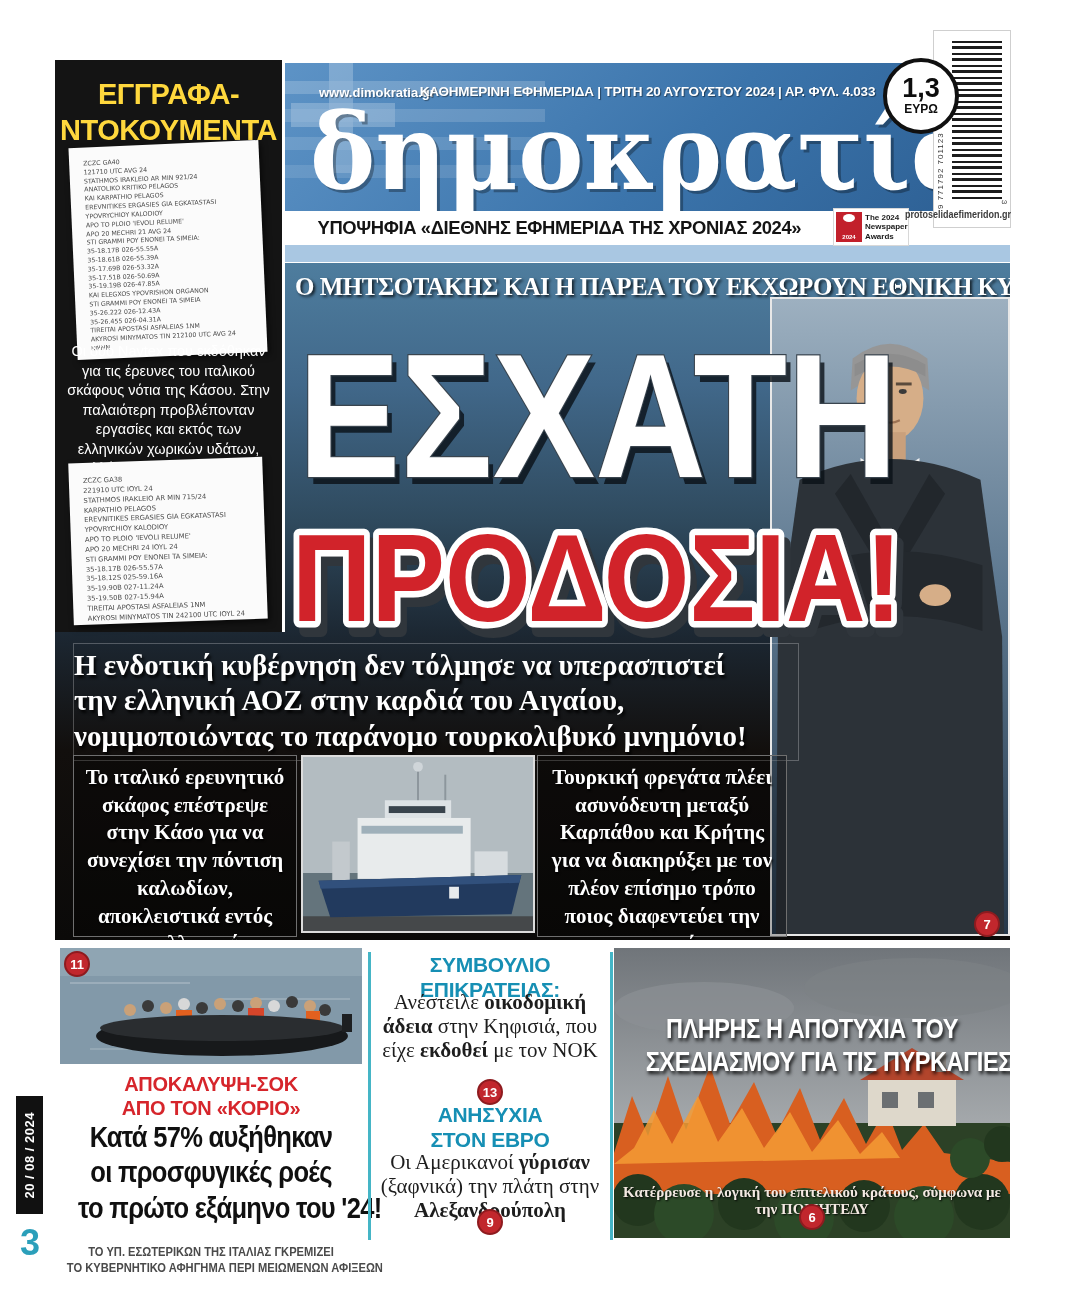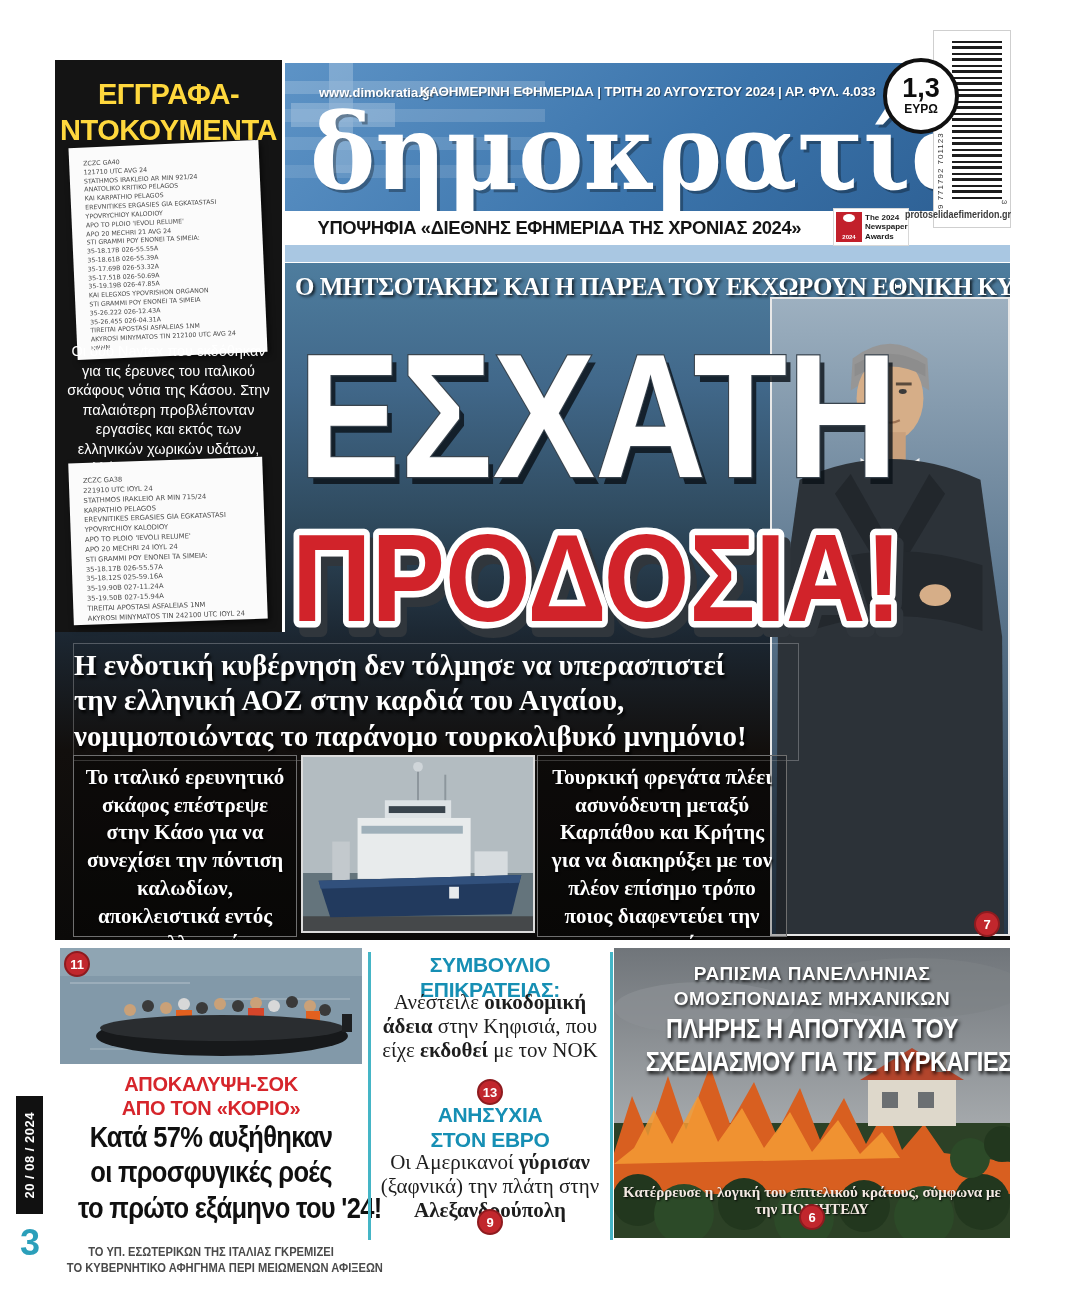--- a/index.html
+++ b/index.html
@@ -363,22 +363,20 @@
       <circle cx="24" cy="252" r="26" fill="#22371e"></circle>
         <circle cx="70" cy="266" r="30" fill="#2c4a28"></circle>
       <circle cx="130" cy="256" r="26" fill="#22371e"></circle>
         <circle cx="190" cy="270" r="30" fill="#2c4a28"></circle>
       <circle cx="250" cy="258" r="26" fill="#22371e"></circle>
         <circle cx="310" cy="268" r="30" fill="#2c4a28"></circle>
       <circle cx="368" cy="254" r="28" fill="#22371e"></circle>
       <circle cx="356" cy="210" r="20" fill="#2c4a28"></circle>
         <circle cx="388" cy="196" r="18" fill="#22371e"></circle>
     </svg>
-    <div id="fire-kicker" class="pre">ΡΑΠΙΣΜΑ ΠΑΝΕΛΛΗΝΙΑΣ
-ΟΜΟΣΠΟΝΔΙΑΣ ΜΗΧΑΝΙΚΩΝ</div>
     <div id="fire-headline">ΠΛΗΡΗΣ Η ΑΠΟΤΥΧΙΑ ΤΟΥ
 ΣΧΕΔΙΑΣΜΟΥ ΓΙΑ ΤΙΣ ΠΥΡΚΑΓΙΕΣ</div>
     <div id="fire-caption">Κατέρρευσε η λογική του επιτελικού κράτους, σύμφωνα με την ΠΟΜΗΤΕΔΥ</div>
     <div id="ref-6" class="refnum">6</div>
   </div>
 
   <div id="edge-date" class="abs">
     <span>20 / 08 / 2024</span>
   </div>
   <div id="edge-pagenum" class="abs">3</div>

